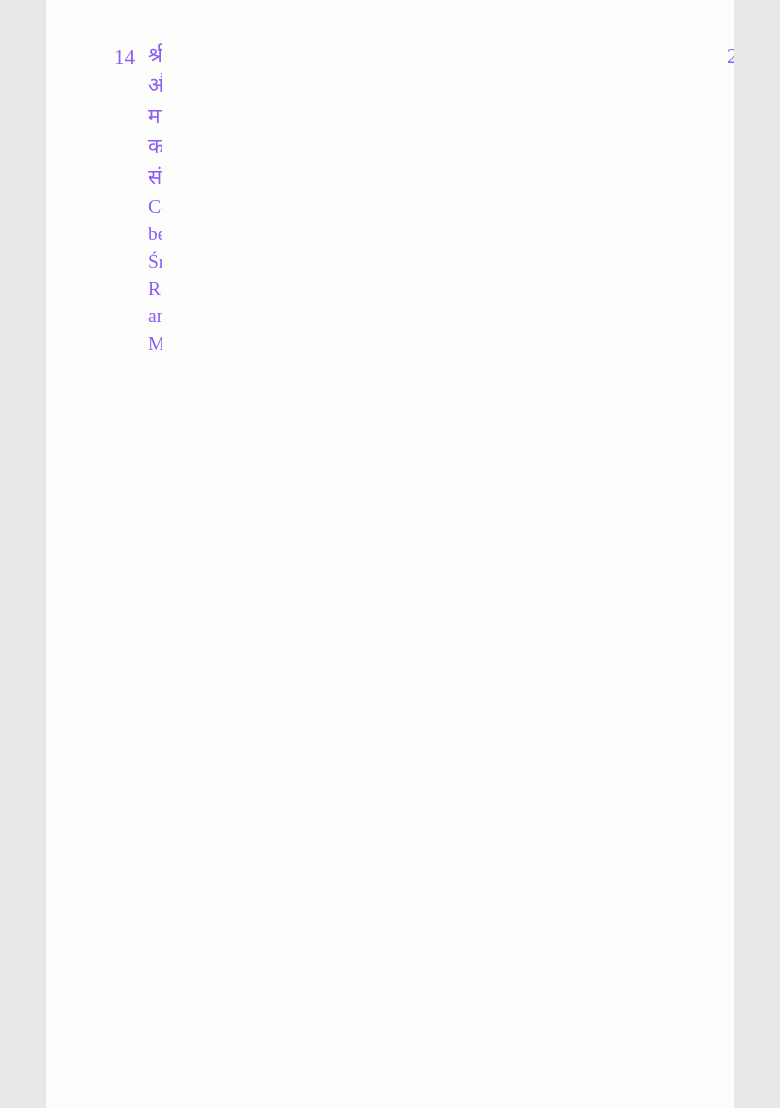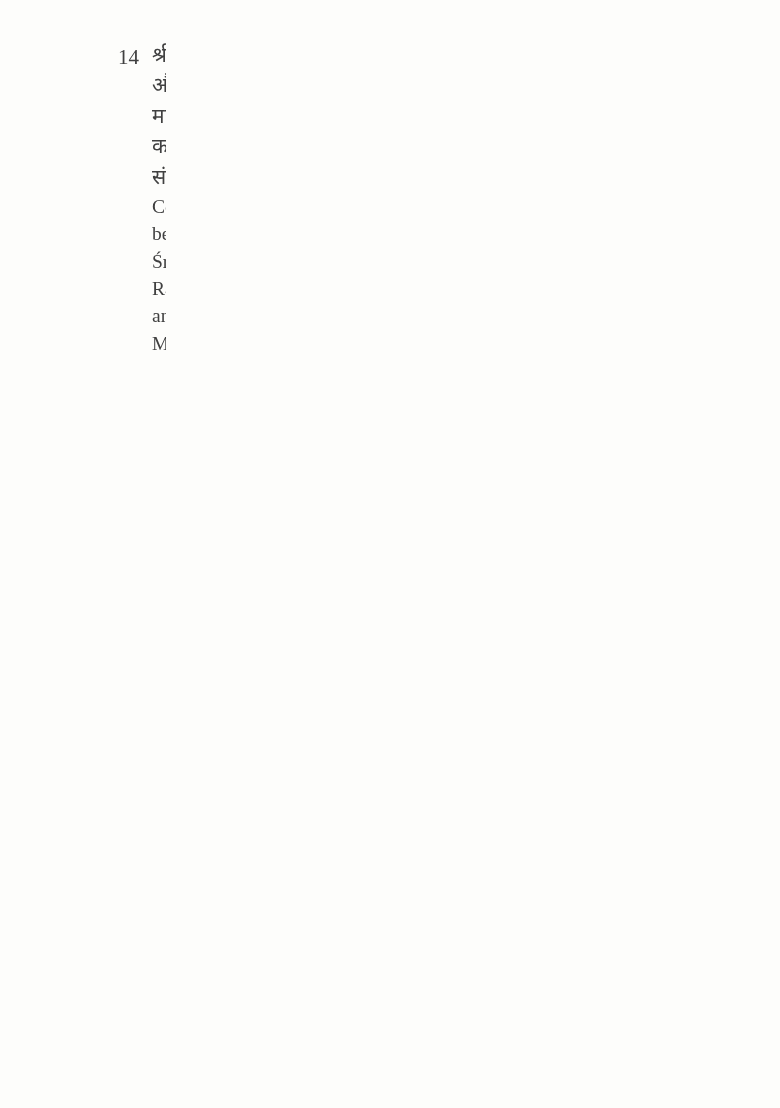--- a/index.html
+++ b/index.html
@@ -2,28 +2,28 @@
 <html><head>
 <meta charset="utf-8">
 <style>
   html, body {
     margin: 0;
     padding: 0;
     background: #e8e8e6;
   }
   .page {
     position: relative;
-    width: 780px;
+    width: 688px;
     height: 1108px;
     margin: 0 auto;
     background: #fdfdfb;
-    color: #404040;
+    color: #8b5cf6;
     font-family: "Liberation Serif", serif;
     box-sizing: border-box;
-    padding: 40px 90px 30px 118px;
+    padding: 40px 90px 30px 68px;
     overflow: hidden;
   }
   .toc-list {
     display: flex;
     flex-direction: column;
     row-gap: 13px;
   }
   .toc-row {
     display: flex;
     align-items: flex-start;

